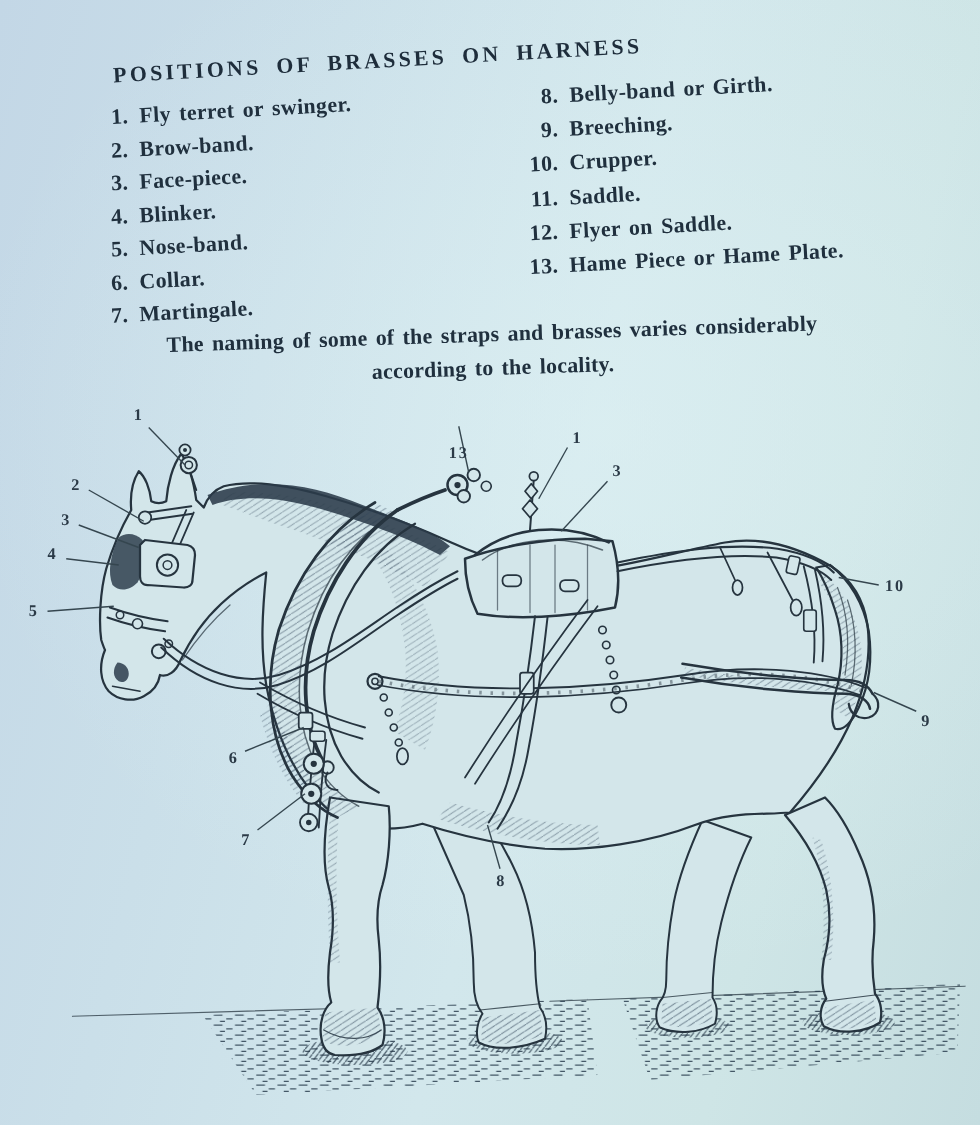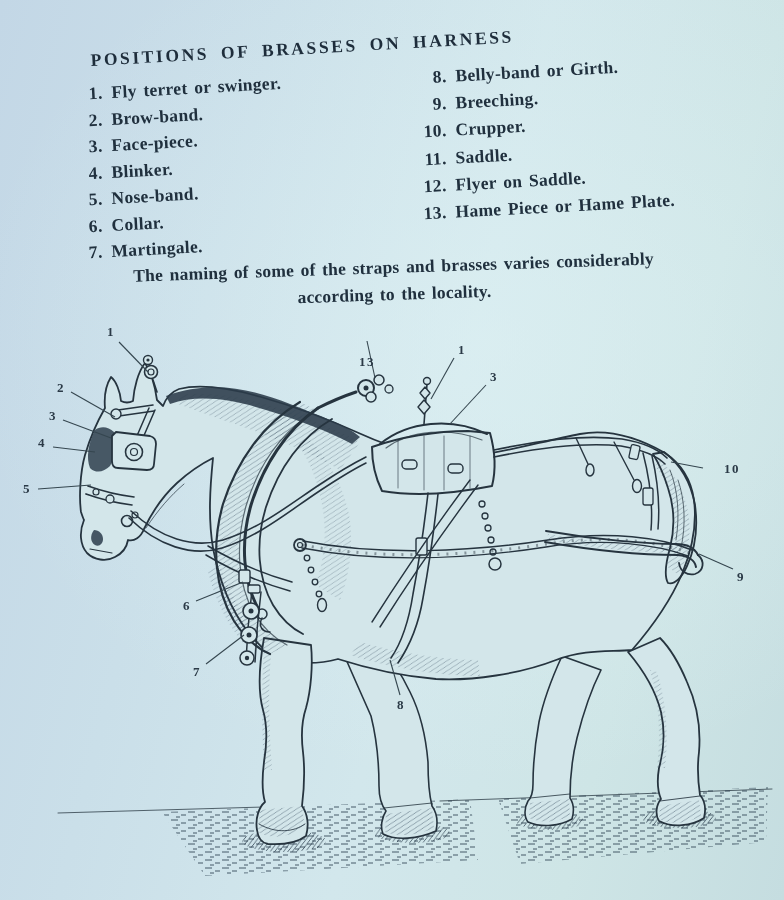--- a/index.html
+++ b/index.html
@@ -327,19 +327,19 @@
     <div id="callout-layer">
         <span class="callout-num" style="left: 111px; top: 332px;">1</span>
         <span class="callout-num" style="left: 61px; top: 388px;">2</span>
         <span class="callout-num" style="left: 53px; top: 416px;">3</span>
         <span class="callout-num" style="left: 42px; top: 443px;">4</span>
         <span class="callout-num" style="left: 27px; top: 489px;">5</span>
         <span class="callout-num" style="left: 187px; top: 606px;">6</span>
         <span class="callout-num" style="left: 197px; top: 672px;">7</span>
         <span class="callout-num" style="left: 401px; top: 705px;">8</span>
         <span class="callout-num" style="left: 741px; top: 577px;">9</span>
-        <span class="callout-num" style="left: 732px; top: 469px;">10</span>
+        <span class="callout-num" style="left: 716px; top: 469px;">10</span>
         <span class="callout-num" style="left: 494px; top: 377px;">3</span>
         <span class="callout-num" style="left: 462px; top: 350px;">1</span>
         <span class="callout-num" style="left: 367px; top: 330px; margin-top: 32px;">13</span>
       </div>
   </div>
 </div>
 
 </body></html>

